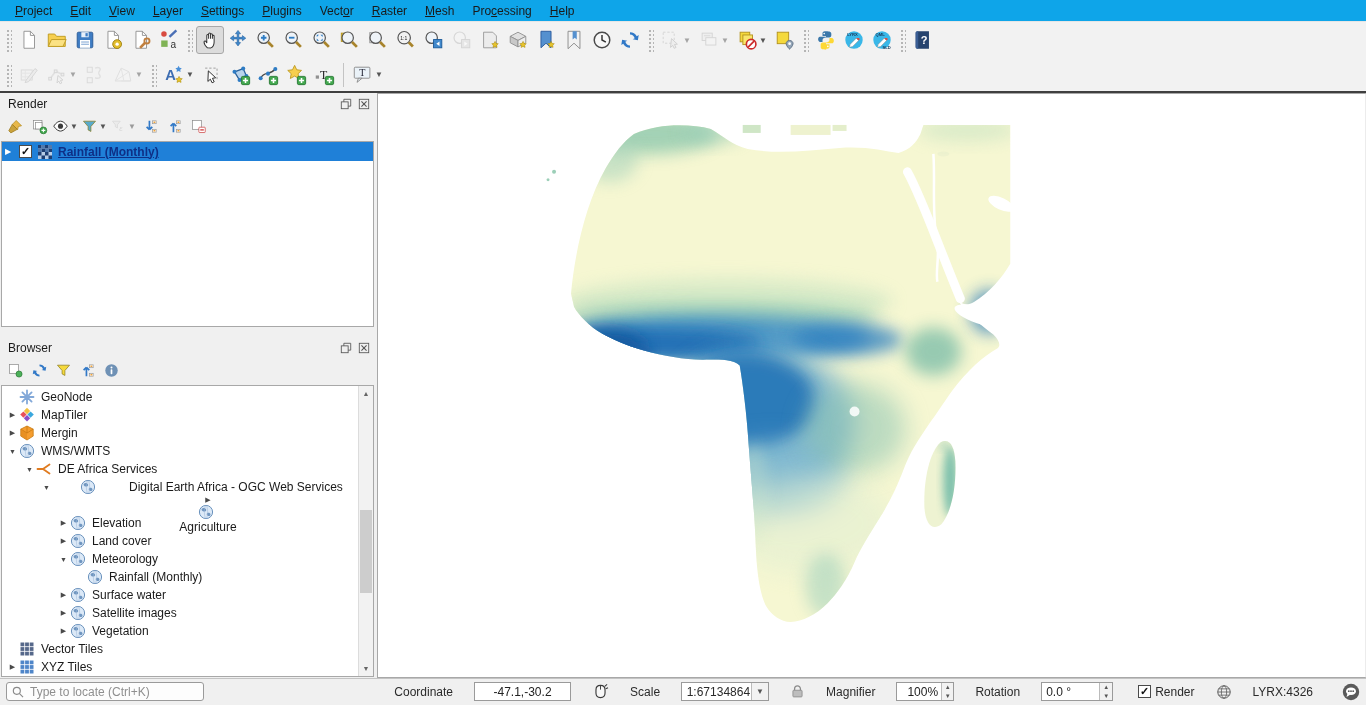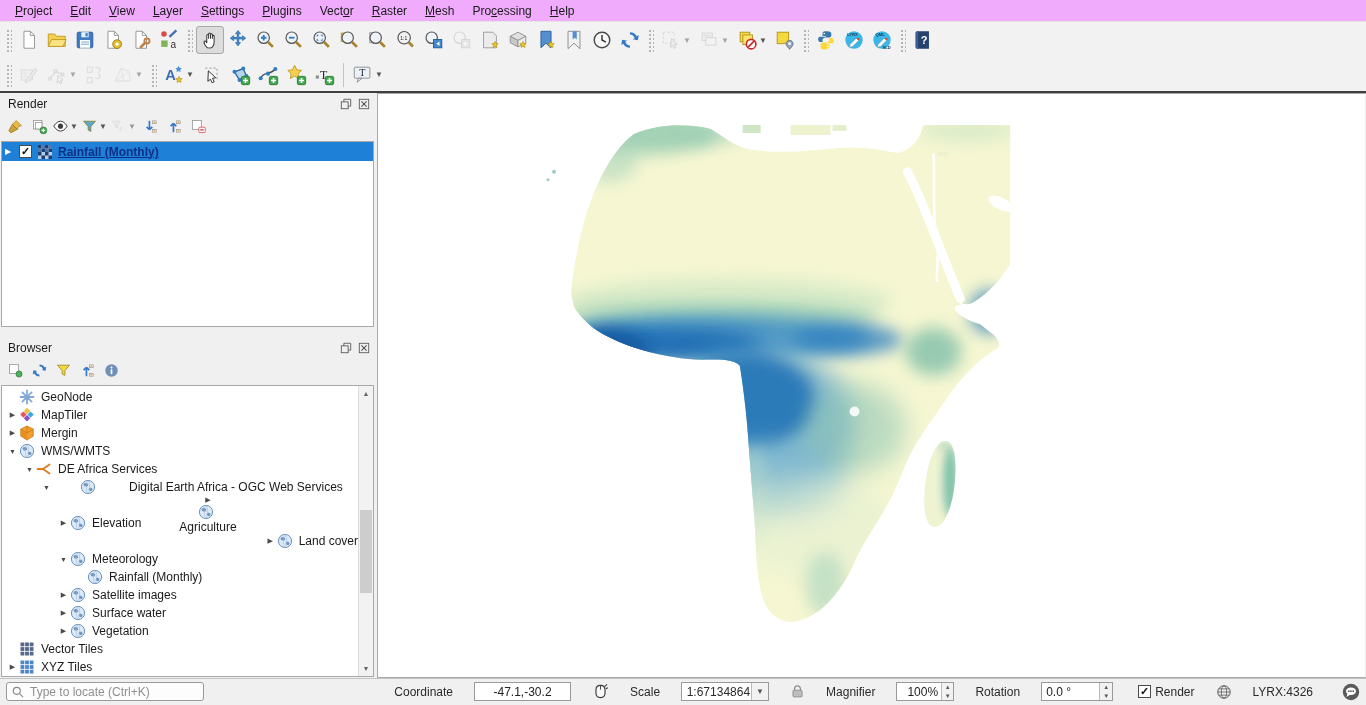--- a/index.html
+++ b/index.html
@@ -3,21 +3,21 @@
 <meta charset="utf-8">
 <style>
   * { box-sizing: border-box; }
   html,body { margin:0; padding:0; }
   body {
     width:1366px; height:705px; overflow:hidden;
     font-family:"Liberation Sans", sans-serif; font-size:12px; color:#1a1a1a;
     background:#f0f0f0;
   }
   
-  .menubar { height:22px; background:#f0abfc; border-bottom:1px solid #e6e6e6;
+  .menubar { height:22px; background:#0ea5e9; border-bottom:1px solid #e6e6e6;
              display:flex; align-items:center; padding-left:6px; }
   .menu-item { padding:3px 9px; cursor:default; }
   
   .toolbar { background:#f2f2f2; display:flex; align-items:center; padding:1px 2px; }
   #toolbar1 { height:36px; }
   #toolbar2 { height:35px; border-bottom:2px solid #3f3f3f; }
   .tb-btn { min-width:28px; height:28px; display:flex; align-items:center; justify-content:center;
             border:1px solid transparent; border-radius:3px; }
   .tb-btn.active { background:#dcdcdc; border-color:#a8a8a8; }
   .tb-btn.disabled { filter:grayscale(1) opacity(.5); }
@@ -649,21 +649,21 @@
             <div class="tree-row" style="padding-left: 56px;">
               <span class="tree-arrow">▶</span>
               <span class="tree-icon"><svg width="16" height="16" viewBox="0 0 16 16">
                   <circle cx="8" cy="8" r="6.6" fill="#dce9f7" stroke="#5b87b5" stroke-width=".9"></circle>
                   <path d="M3.8 4.8c1.4-1.6 3.8-.8 4.3.6.5 1.4-.9 2.3-2.4 2.1-1.5-.2-2.6-1.4-1.9-2.7z" fill="#7096c0"></path>
                   <path d="M9.3 9c1.4-.7 3.2.1 3.2 1.4 0 1.2-1.5 2-2.7 1.4-1.2-.5-1.5-2.1-.5-2.8z" fill="#7096c0"></path>
                   <path d="M8 1.4c-2.2 2-2.2 11.2 0 13.2M8 1.4c2.2 2 2.2 11.2 0 13.2" fill="none" stroke="#9ab4d4" stroke-width=".5"></path>
                 </svg></span>
               <span>Elevation</span>
             </div>
-            <div class="tree-row" style="padding-left: 56px; justify-content: flex-end;">
+            <div class="tree-row" style="padding-left: 56px;">
               <span class="tree-arrow">▶</span>
               <span class="tree-icon"><svg width="16" height="16" viewBox="0 0 16 16">
                   <circle cx="8" cy="8" r="6.6" fill="#dce9f7" stroke="#5b87b5" stroke-width=".9"></circle>
                   <path d="M3.8 4.8c1.4-1.6 3.8-.8 4.3.6.5 1.4-.9 2.3-2.4 2.1-1.5-.2-2.6-1.4-1.9-2.7z" fill="#7096c0"></path>
                   <path d="M9.3 9c1.4-.7 3.2.1 3.2 1.4 0 1.2-1.5 2-2.7 1.4-1.2-.5-1.5-2.1-.5-2.8z" fill="#7096c0"></path>
                   <path d="M8 1.4c-2.2 2-2.2 11.2 0 13.2M8 1.4c2.2 2 2.2 11.2 0 13.2" fill="none" stroke="#9ab4d4" stroke-width=".5"></path>
                 </svg></span>
               <span>Land cover</span>
             </div>
             <div class="tree-row" style="padding-left: 56px;">
@@ -687,31 +687,31 @@
               <span>Rainfall (Monthly)</span>
             </div>
             <div class="tree-row" style="padding-left: 56px;">
               <span class="tree-arrow">▶</span>
               <span class="tree-icon"><svg width="16" height="16" viewBox="0 0 16 16">
                   <circle cx="8" cy="8" r="6.6" fill="#dce9f7" stroke="#5b87b5" stroke-width=".9"></circle>
                   <path d="M3.8 4.8c1.4-1.6 3.8-.8 4.3.6.5 1.4-.9 2.3-2.4 2.1-1.5-.2-2.6-1.4-1.9-2.7z" fill="#7096c0"></path>
                   <path d="M9.3 9c1.4-.7 3.2.1 3.2 1.4 0 1.2-1.5 2-2.7 1.4-1.2-.5-1.5-2.1-.5-2.8z" fill="#7096c0"></path>
                   <path d="M8 1.4c-2.2 2-2.2 11.2 0 13.2M8 1.4c2.2 2 2.2 11.2 0 13.2" fill="none" stroke="#9ab4d4" stroke-width=".5"></path>
                 </svg></span>
-              <span>Satellite images</span>
+              <span>Surface water</span>
             </div>
             <div class="tree-row" style="padding-left: 56px;">
               <span class="tree-arrow">▶</span>
               <span class="tree-icon"><svg width="16" height="16" viewBox="0 0 16 16">
                   <circle cx="8" cy="8" r="6.6" fill="#dce9f7" stroke="#5b87b5" stroke-width=".9"></circle>
                   <path d="M3.8 4.8c1.4-1.6 3.8-.8 4.3.6.5 1.4-.9 2.3-2.4 2.1-1.5-.2-2.6-1.4-1.9-2.7z" fill="#7096c0"></path>
                   <path d="M9.3 9c1.4-.7 3.2.1 3.2 1.4 0 1.2-1.5 2-2.7 1.4-1.2-.5-1.5-2.1-.5-2.8z" fill="#7096c0"></path>
                   <path d="M8 1.4c-2.2 2-2.2 11.2 0 13.2M8 1.4c2.2 2 2.2 11.2 0 13.2" fill="none" stroke="#9ab4d4" stroke-width=".5"></path>
                 </svg></span>
-              <span>Surface water</span>
+              <span>Satellite images</span>
             </div>
             <div class="tree-row" style="padding-left: 56px;">
               <span class="tree-arrow">▶</span>
               <span class="tree-icon"><svg width="16" height="16" viewBox="0 0 16 16">
                   <circle cx="8" cy="8" r="6.6" fill="#dce9f7" stroke="#5b87b5" stroke-width=".9"></circle>
                   <path d="M3.8 4.8c1.4-1.6 3.8-.8 4.3.6.5 1.4-.9 2.3-2.4 2.1-1.5-.2-2.6-1.4-1.9-2.7z" fill="#7096c0"></path>
                   <path d="M9.3 9c1.4-.7 3.2.1 3.2 1.4 0 1.2-1.5 2-2.7 1.4-1.2-.5-1.5-2.1-.5-2.8z" fill="#7096c0"></path>
                   <path d="M8 1.4c-2.2 2-2.2 11.2 0 13.2M8 1.4c2.2 2 2.2 11.2 0 13.2" fill="none" stroke="#9ab4d4" stroke-width=".5"></path>
                 </svg></span>
               <span>Vegetation</span>

